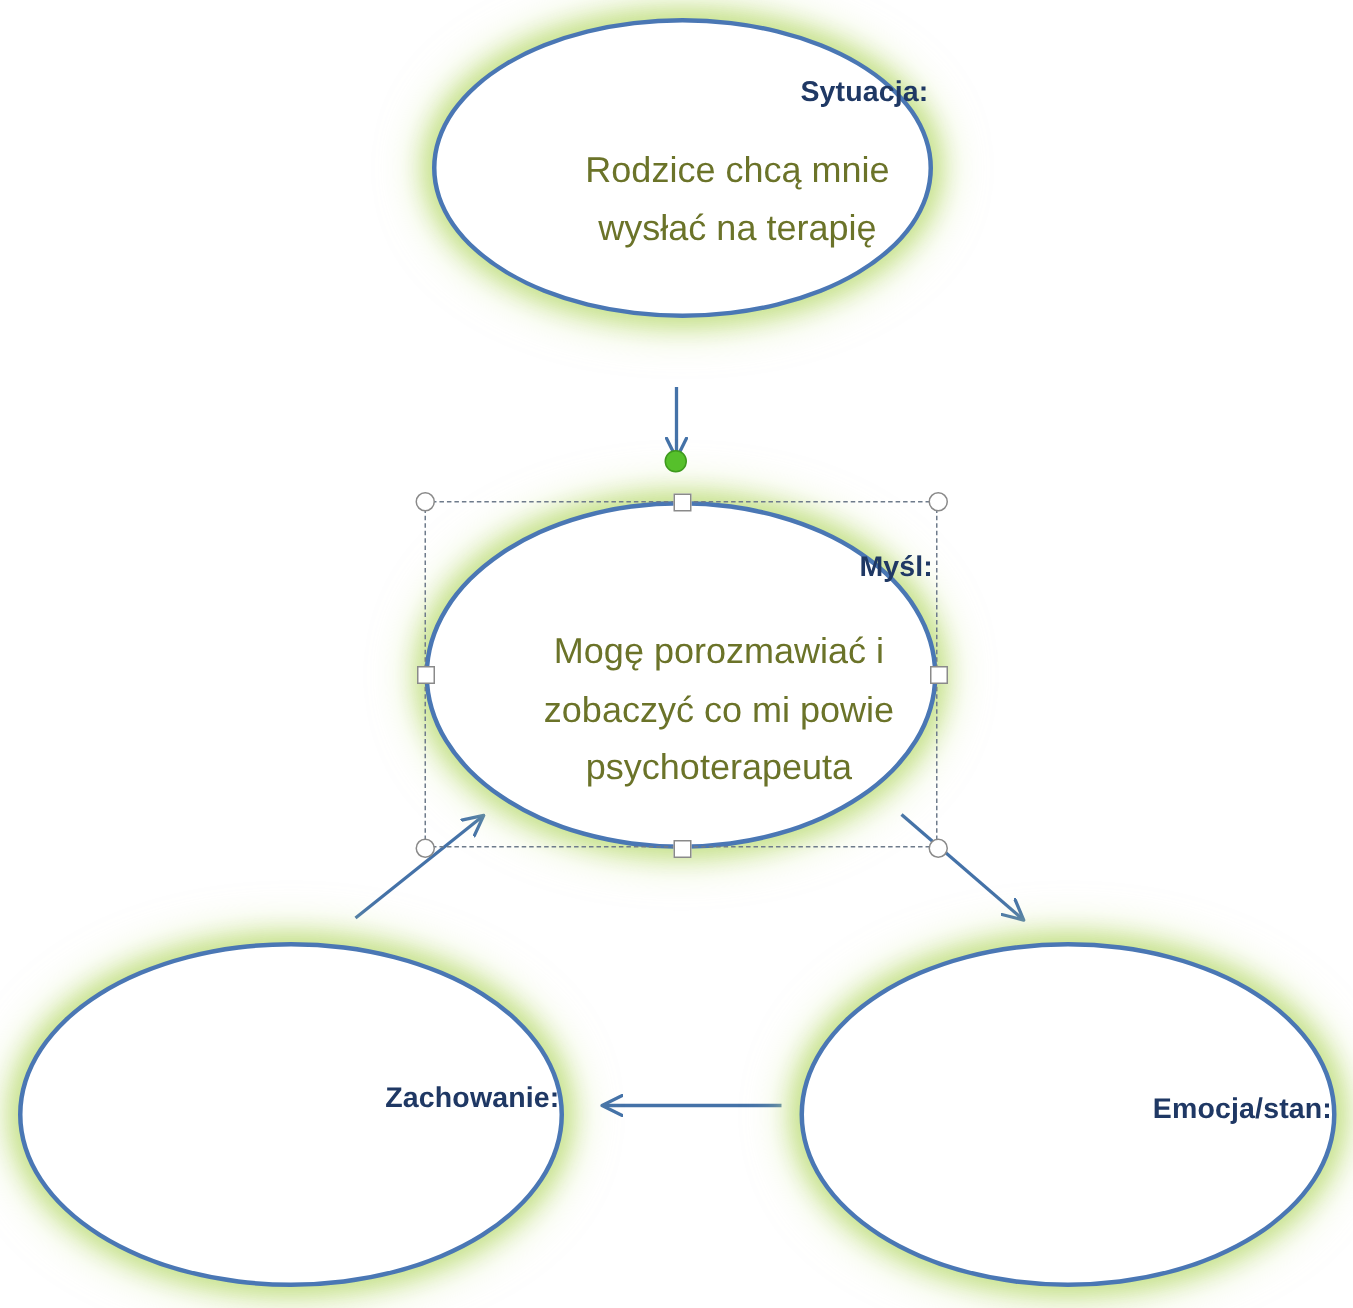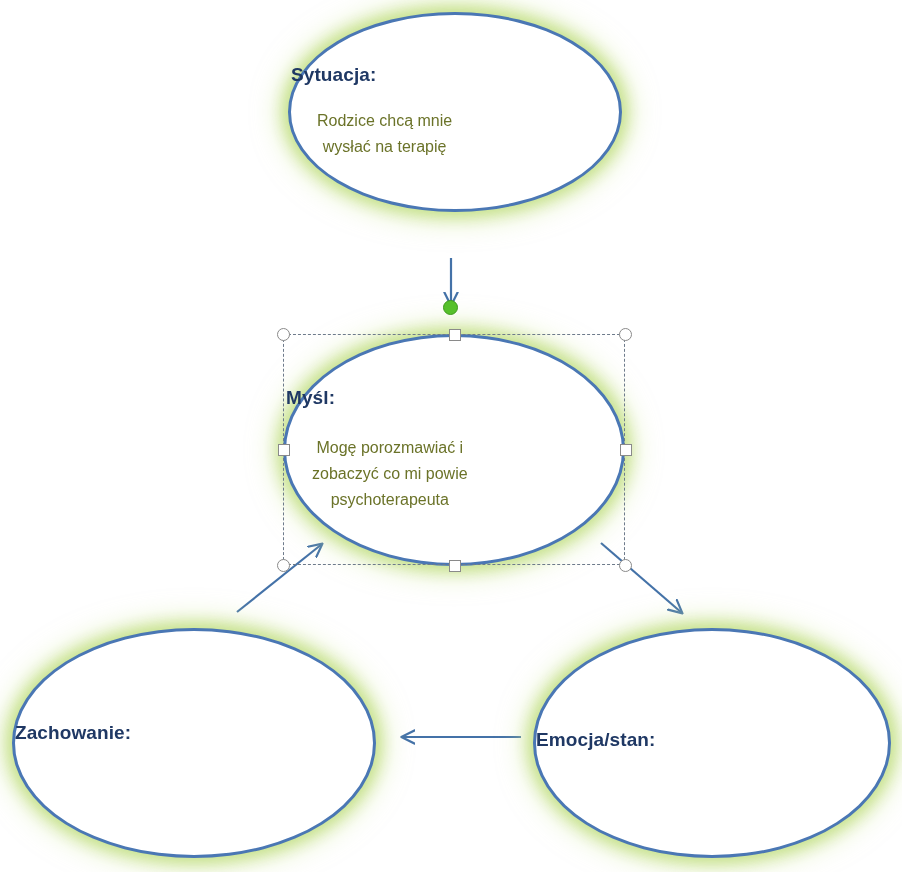--- a/index.html
+++ b/index.html
@@ -15,34 +15,34 @@
   .node{
     position:absolute;
     box-sizing:border-box;
     border:3px solid var(--stroke,#4A77B4);
     border-radius:50%;
     background:#ffffff;
     box-shadow:0 0 14px 5px rgba(197,224,138,0.95),
                0 0 26px 10px rgba(205,230,150,0.55);
     display:flex;
     flex-direction:column;
-    align-items:flex-start;
+    align-items:flex-end;
     justify-content:center;
     text-align:center;
   }
   .node .title{
     color:#1F3864;
     font-weight:bold;
     font-size:19px;
     letter-spacing:.1px;
     margin-bottom:26px;
   }
   .node .body{
     color:#6B7329;
-    font-size:16px;
+    font-size:24px;
     line-height:1.62;
     white-space:pre-line;
     padding:0 26px;
   }
 
   
   #node-situation{left:288px;top:12px;width:334px;height:200px;}
   #node-thought  {left:283px;top:334px;width:342px;height:232px;}
   #node-behaviour{left:12px;top:628px;width:364px;height:230px;}
   #node-emotion  {left:533px;top:628px;width:358px;height:230px;}

